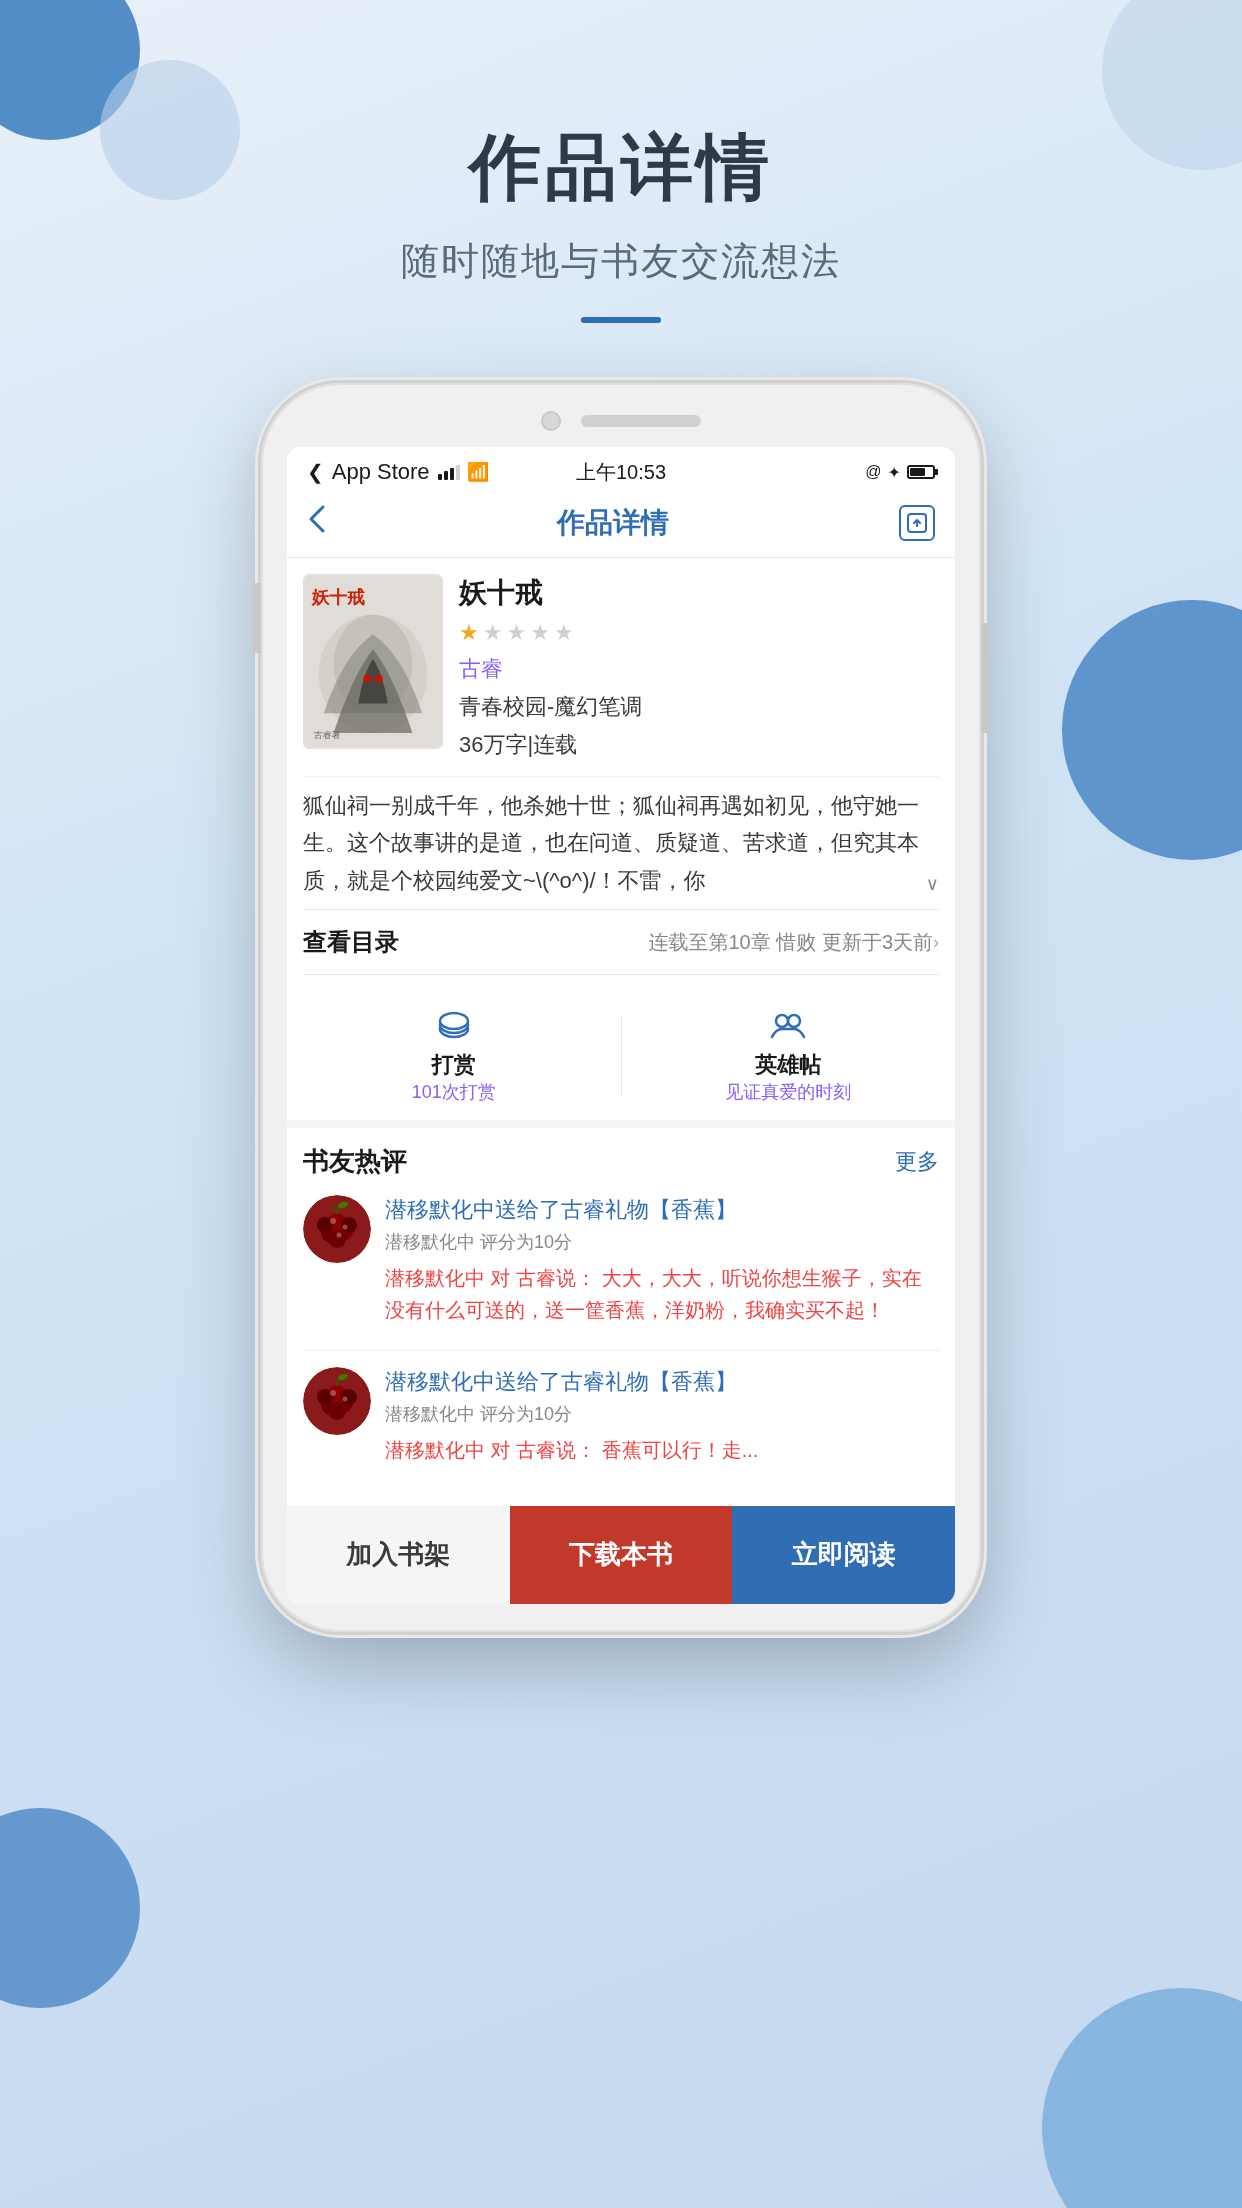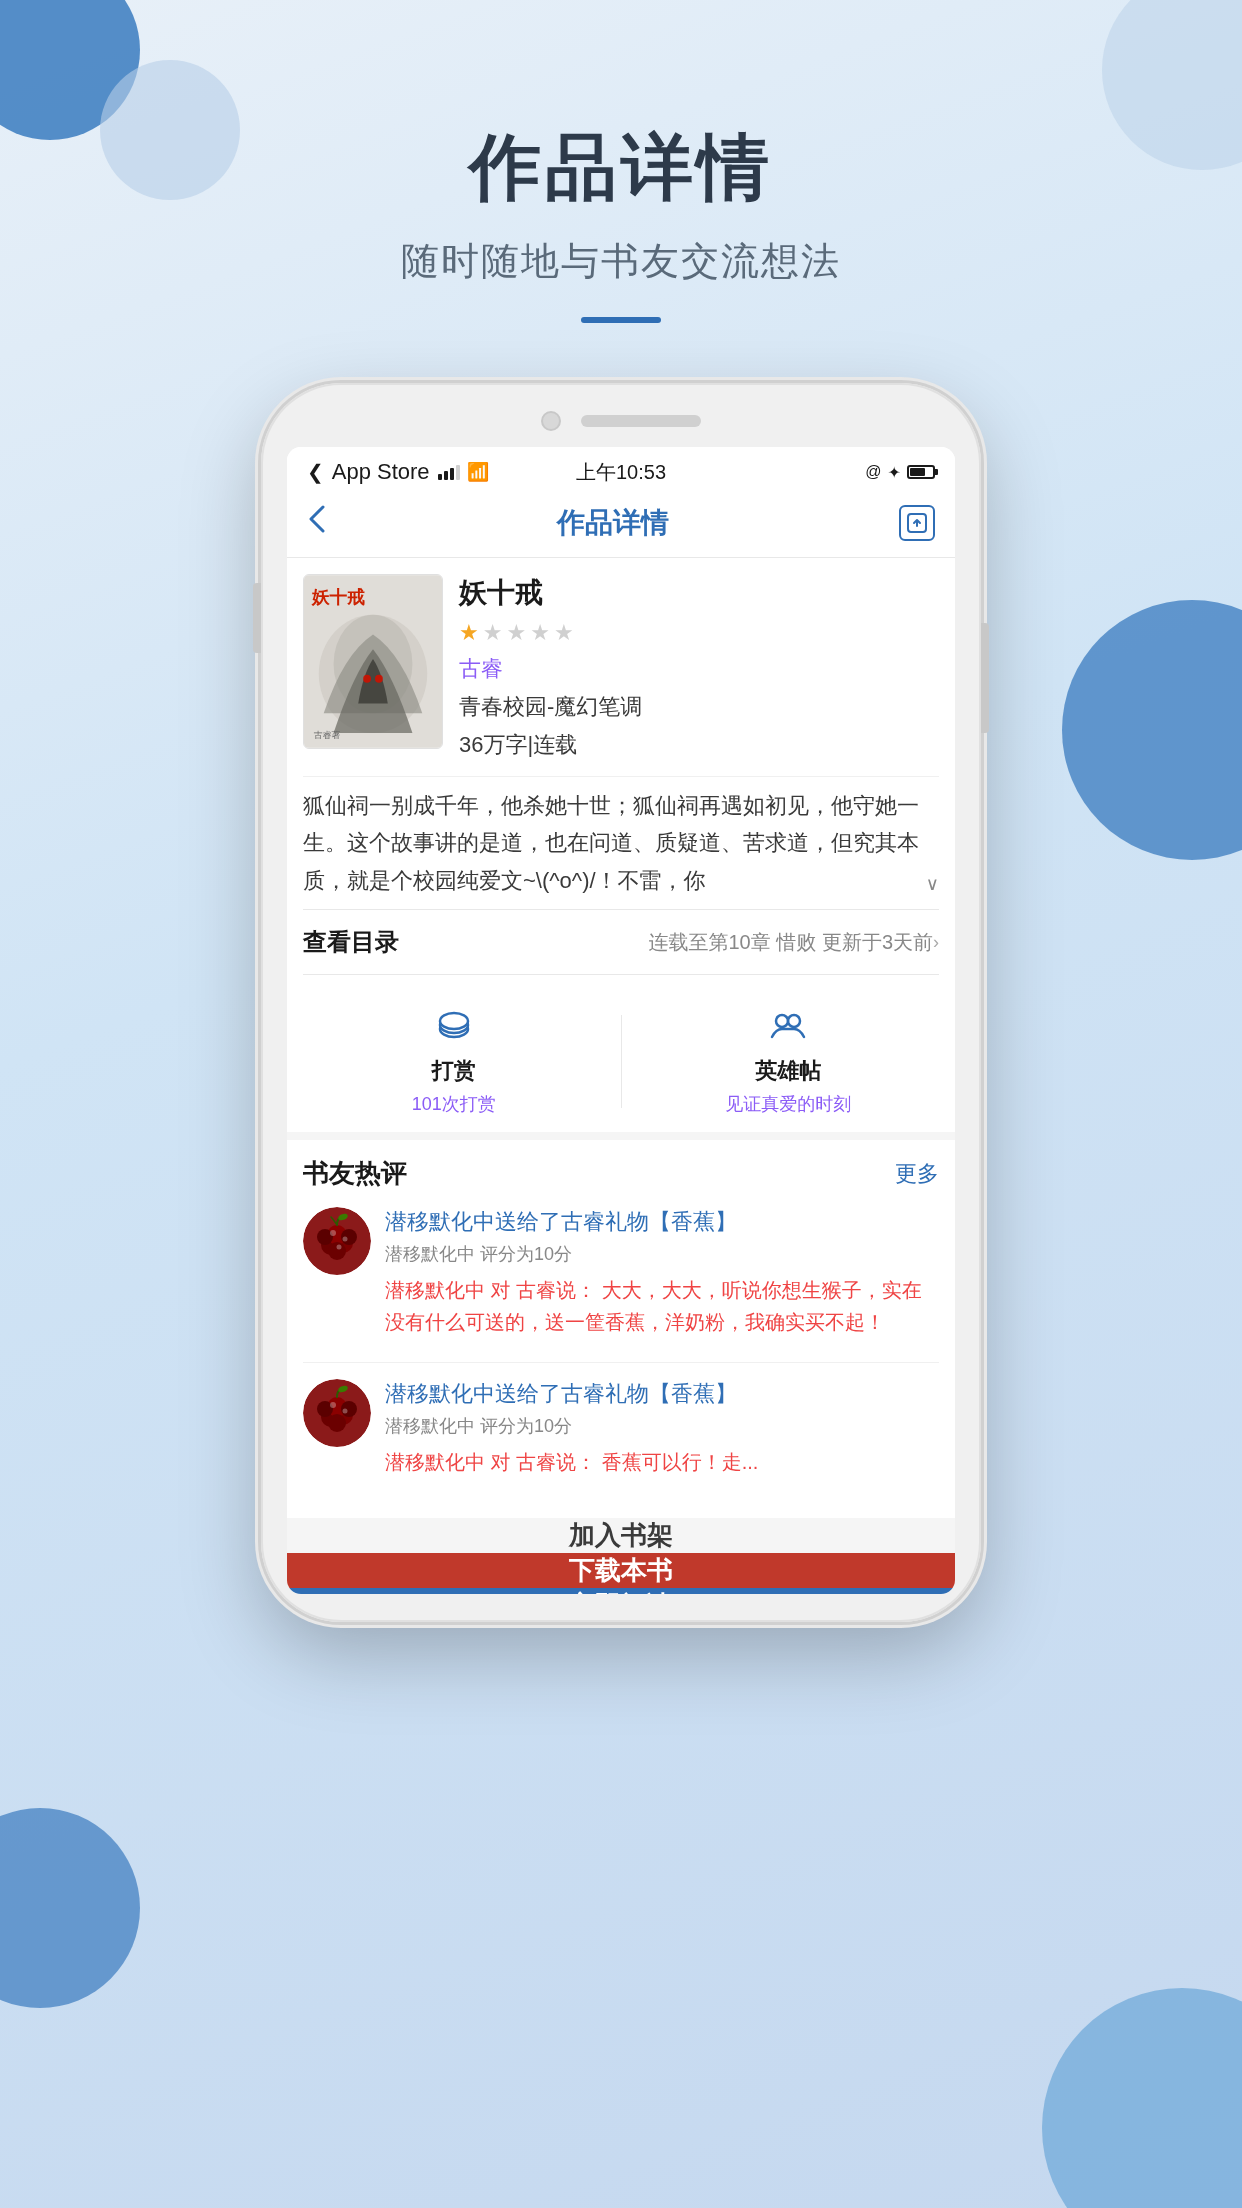--- a/index.html
+++ b/index.html
@@ -357,21 +357,20 @@
     .action-section {
       display: flex;
       padding: 16px 0;
       border-bottom: 8px solid #f5f5f5;
     }
     .action-item {
       flex: 1;
       display: flex;
       flex-direction: column;
       align-items: center;
-      gap: 6px;
     }
     .action-icon {
       font-size: 30px;
       color: #2f6eb5;
     }
     .action-label {
       font-size: 22px;
       font-weight: 600;
       color: #1a1a1a;
     }
@@ -450,22 +449,21 @@
     }
     .review-stats {
       font-size: 18px;
       color: #888;
       text-align: right;
     }
 
     
     .bottom-bar {
       display: flex;
-      height: 76px;
-      flex-direction: column;
+      height: 98px;
     }
     .bottom-btn {
       flex: 1;
       display: flex;
       align-items: center;
       justify-content: center;
       font-size: 26px;
       font-weight: 600;
       cursor: pointer;
     }

